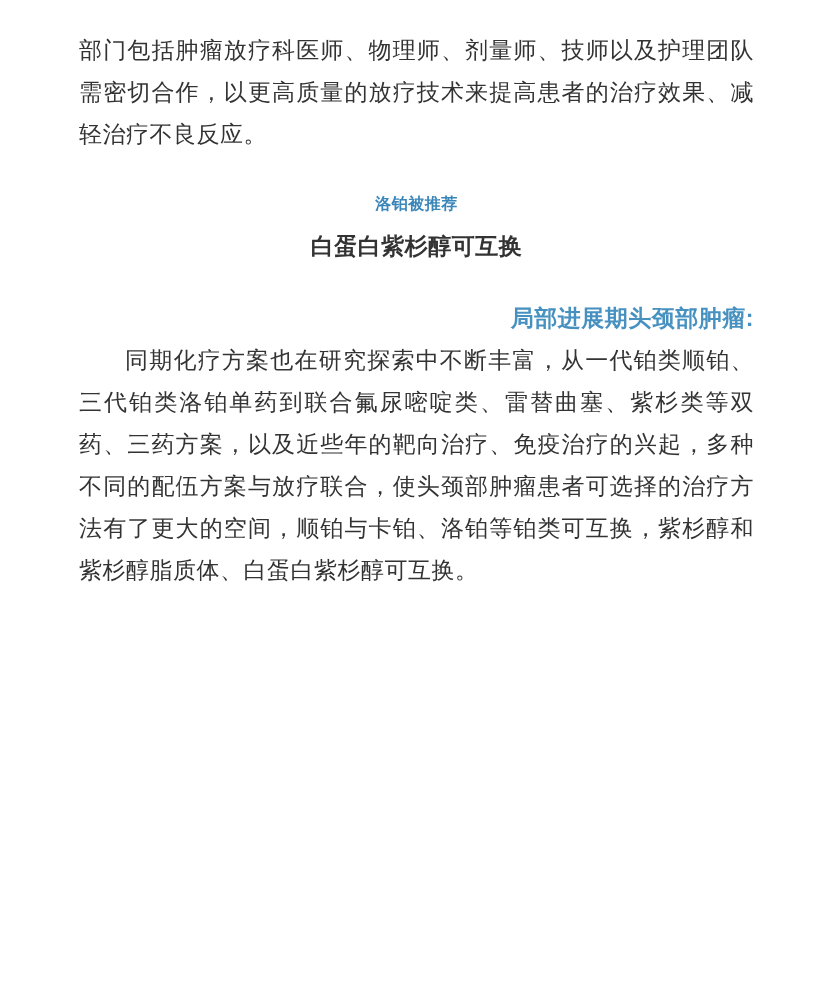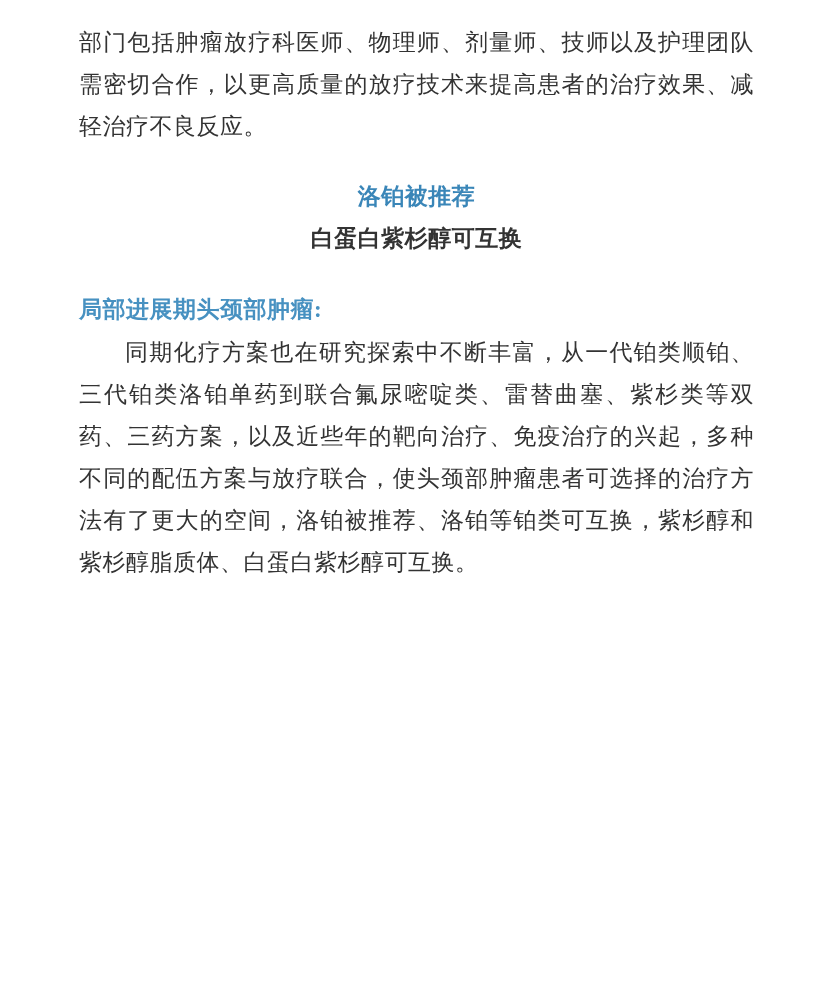--- a/index.html
+++ b/index.html
@@ -4,21 +4,21 @@
 <style>
   html, body {
     margin: 0;
     padding: 0;
     background: #ffffff;
   }
   .page {
     position: relative;
     width: 828px;
     height: 976px;
-    margin: 0 auto;
+    margin: 8px auto;
     background: #ffffff;
     box-sizing: border-box;
     padding: 21px 74px 0 79px;
     font-family: "Liberation Sans", "DejaVu Sans", sans-serif;
     color: #333333;
     overflow: hidden;
   }
   .body-para {
     margin: 0;
     font-size: 23px;
@@ -30,56 +30,55 @@
     text-indent: 2em;
   }
   .para-2 {
     margin-top: 45px;
   }
   .para-3 {
     margin-top: 0;
   }
   .promo-heading {
     margin: 28px 0 0 0;
-    font-size: 23px;
+    font-size: 16px;
     line-height: 42px;
     font-weight: bold;
     text-align: center;
     color: #3a86b8;
     letter-spacing: 0.5px;
   }
   .section-heading {
     margin: 0;
     font-size: 23px;
     line-height: 42px;
     font-weight: bold;
     text-align: center;
     color: #333333;
     letter-spacing: 0.5px;
   }
   .subsection-heading {
     margin: 30px 0 0 0;
     font-size: 23px;
     line-height: 42px;
     font-weight: bold;
-    text-align: left;
+    text-align: right;
     color: #4791c1;
     letter-spacing: 0.5px;
-    font-family: Liberation Serif, serif;
   }
 </style>
 </head>
 <body>
 
 <div class="page">
 
   <p class="body-para para-1">部门包括肿瘤放疗科医师、物理师、剂量师、技师以及护理团队需密切合作，以更高质量的放疗技术来提高患者的治疗效果、减轻治疗不良反应。</p>
 
 
   <h2 class="promo-heading">洛铂被推荐</h2>
 
   <h3 class="section-heading">白蛋白紫杉醇可互换</h3>
 
   <h4 class="subsection-heading">局部进展期头颈部肿瘤:</h4>
 
-  <p class="body-para indent para-3">同期化疗方案也在研究探索中不断丰富，从一代铂类顺铂、三代铂类洛铂单药到联合氟尿嘧啶类、雷替曲塞、紫杉类等双药、三药方案，以及近些年的靶向治疗、免疫治疗的兴起，多种不同的配伍方案与放疗联合，使头颈部肿瘤患者可选择的治疗方法有了更大的空间，洛铂被推荐、洛铂等铂类可互换，紫杉醇和紫杉醇脂质体、白蛋白紫杉醇可互换。</p>
+  <p class="body-para indent para-3">同期化疗方案也在研究探索中不断丰富，从一代铂类顺铂、三代铂类洛铂单药到联合氟尿嘧啶类、雷替曲塞、紫杉类等双药、三药方案，以及近些年的靶向治疗、免疫治疗的兴起，多种不同的配伍方案与放疗联合，使头颈部肿瘤患者可选择的治疗方法有了更大的空间，顺铂与卡铂、洛铂等铂类可互换，紫杉醇和紫杉醇脂质体、白蛋白紫杉醇可互换。</p>
 
 </div>
 
 </body></html>

